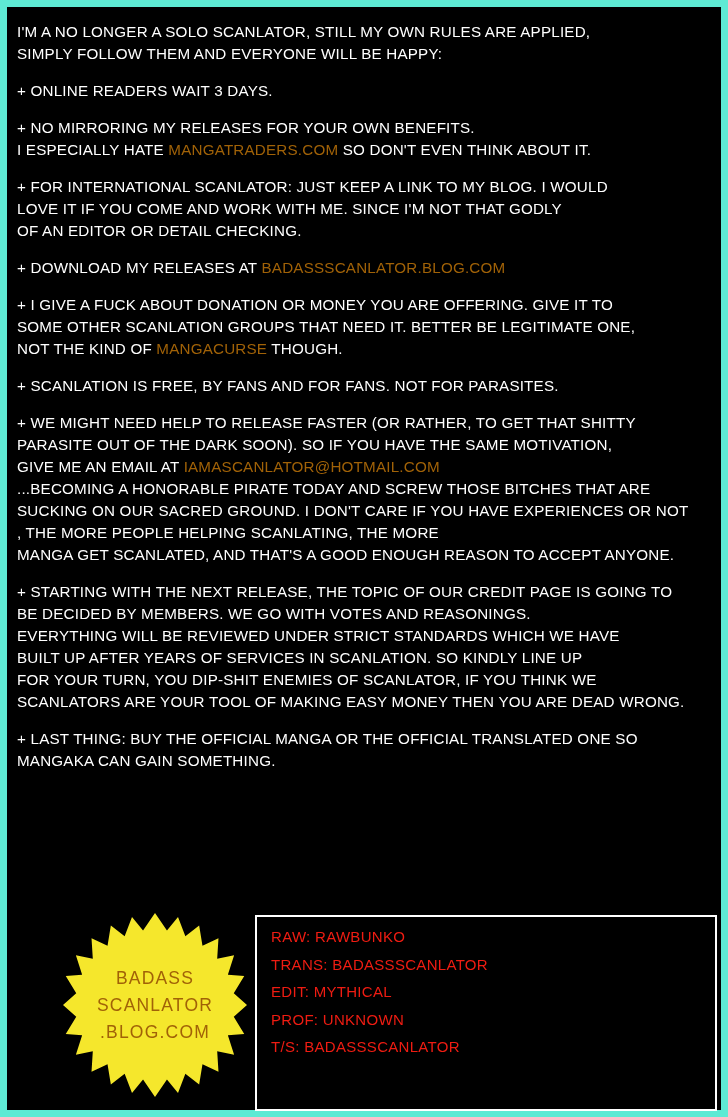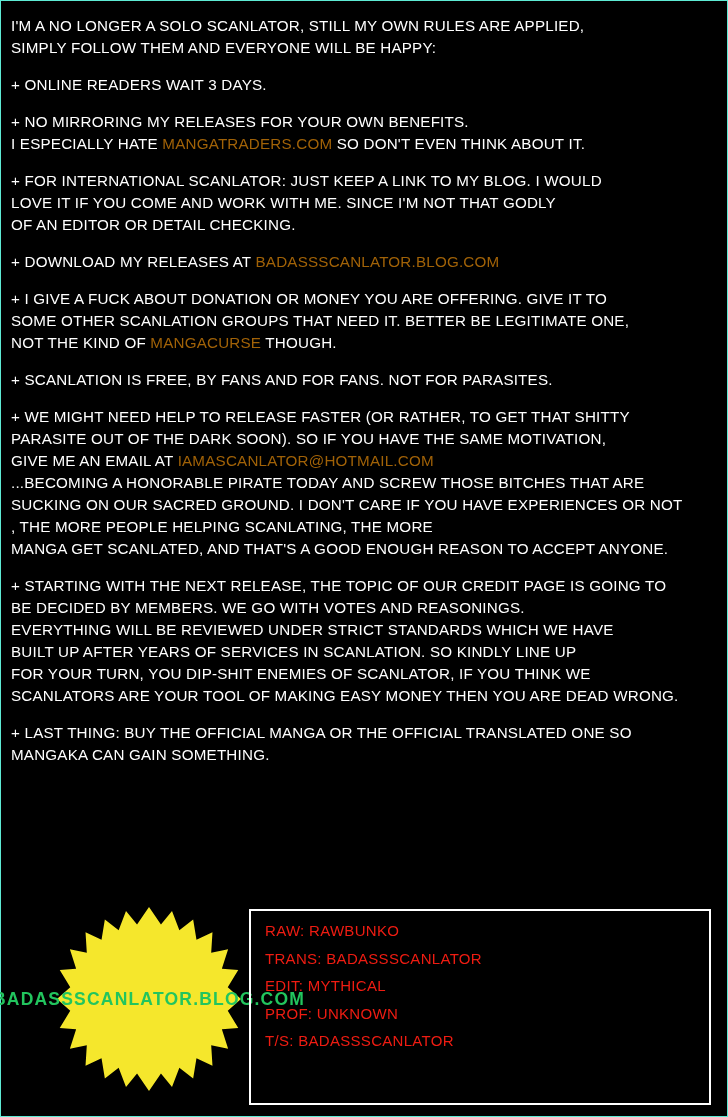--- a/index.html
+++ b/index.html
@@ -12,21 +12,21 @@
     height: 1117px;
     position: relative;
     overflow: hidden;
     font-family: "Liberation Sans", sans-serif;
     color: #ffffff;
   }
   .page {
     position: absolute;
     inset: 0;
     background: #000000;
-    border: 1px solid #5eead4;
+    border: 7px solid #5eead4;
     box-sizing: border-box;
   }
   .text-block {
     position: absolute;
     left: 10px;
     top: 14px;
     width: 712px;
     font-size: 15.2px;
     line-height: 22px;
     letter-spacing: 0.2px;
@@ -65,30 +65,29 @@
       15.5% 13.7%, 24.2% 17.8%, 26% 6.8%, 33.5% 12.6%, 37.5% 2.2%, 43.5% 9.5%
     );
   }
   .logo-text {
     position: absolute;
     left: 0;
     top: 0;
     width: 184px;
     height: 184px;
     display: flex;
-    flex-direction: row;
+    flex-direction: column;
     align-items: center;
     justify-content: center;
-    color: #22c55e;
+    color: #a16207;
     font-size: 17.5px;
     line-height: 27px;
     letter-spacing: 1.2px;
     text-align: center;
     text-transform: uppercase;
-    font-weight: bold;
   }
   
   .credits {
     position: absolute;
     left: 248px;
     top: 908px;
     width: 462px;
     height: 196px;
     border: 2px solid #ffffff;
     box-sizing: border-box;

